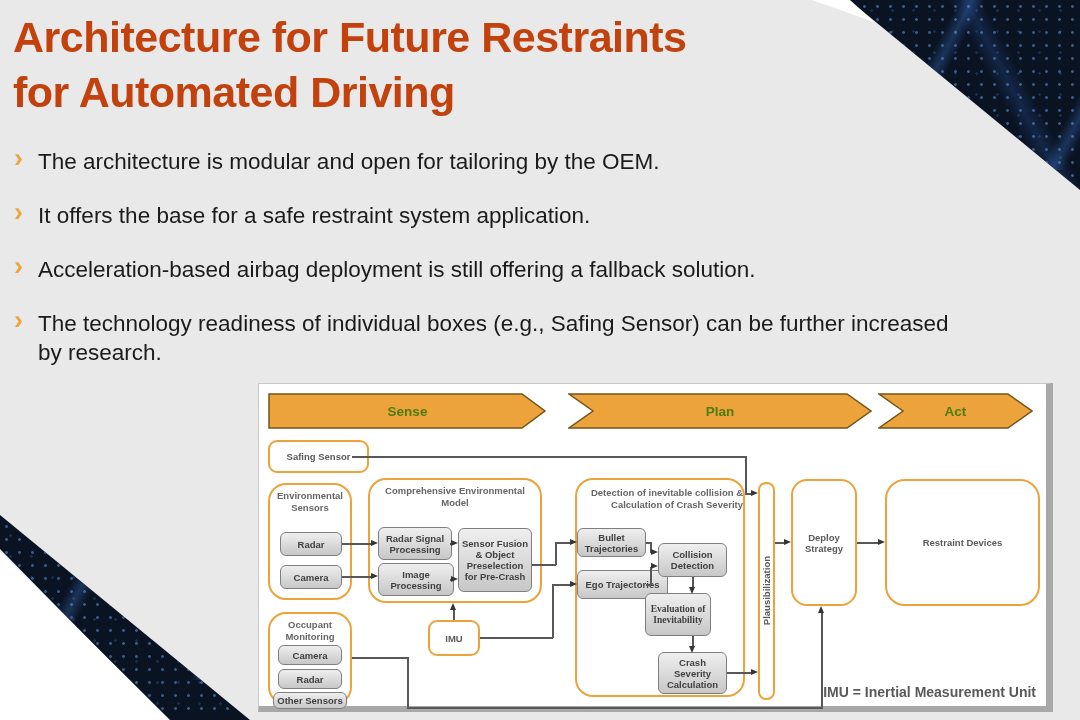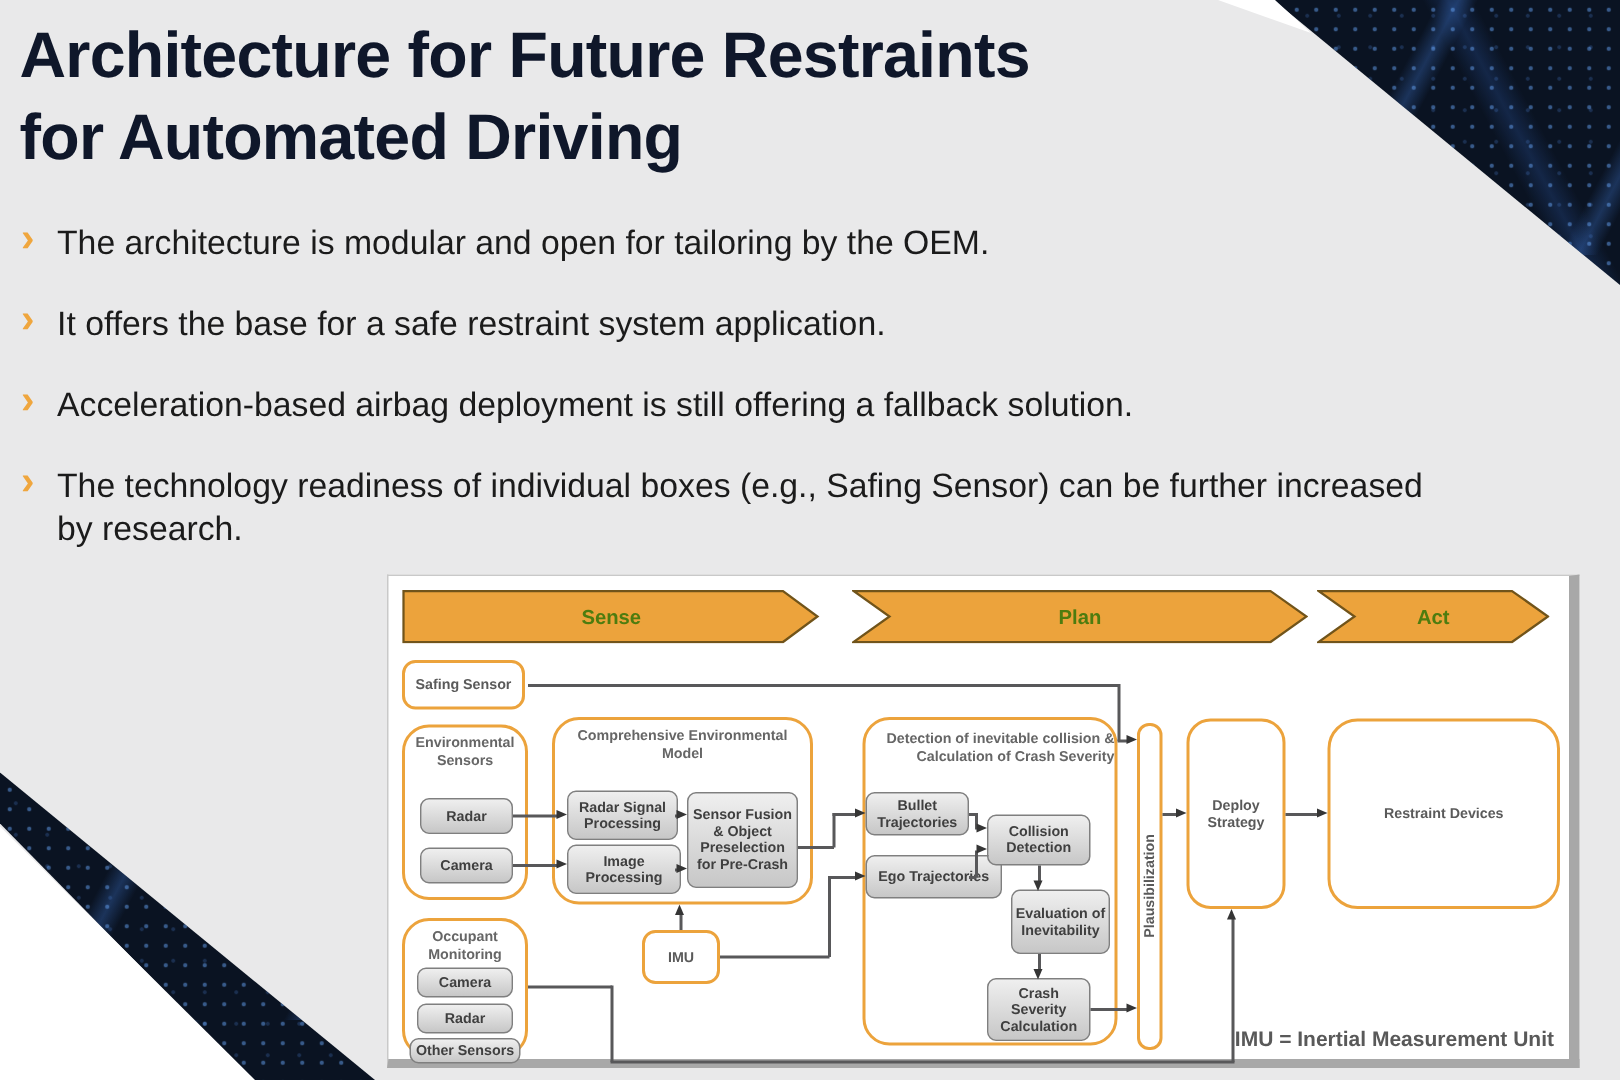--- a/index.html
+++ b/index.html
@@ -15,21 +15,21 @@
       linear-gradient(118deg, rgba(0,0,0,0) 42%, rgba(64,120,210,0.32) 47%, rgba(0,0,0,0) 52%),
       linear-gradient(62deg, rgba(0,0,0,0) 55%, rgba(50,100,190,0.24) 60%, rgba(0,0,0,0) 65%);
     background-size:13px 13px, 21px 21px, 170px 170px, 220px 220px;}
   .corner-tr{clip-path:polygon(849px 0px, 1080px 0px, 1080px 190px);}
   .corner-bl{clip-path:polygon(0px 515px, 250px 720px, 168px 720px, 0px 549px);}
   .sliver-tr{position:absolute;left:0;top:0;width:1080px;height:720px;background:#fff;
     clip-path:polygon(812px 0px, 850px 0px, 874px 22px);}
   .sliver-bl{position:absolute;left:0;top:0;width:1080px;height:720px;background:#fff;
     clip-path:polygon(0px 551px, 170px 720px, 0px 720px);}
   
-  .title{position:absolute;left:13px;top:10px;color:#0f172a;font-weight:bold;
+  .title{position:absolute;left:13px;top:10px;color:#c2410c;font-weight:bold;
          font-size:43px;line-height:55px;letter-spacing:-0.5px;}
   .bullets{position:absolute;left:12px;top:147px;width:958px;list-style:none;margin:0;padding:0;}
   .bullets li{position:relative;padding-left:26px;margin-bottom:25px;
               font-size:22.5px;line-height:29px;color:#1B1B1B;}
   .bullets .mk{position:absolute;left:2px;top:-3px;color:#EFA63E;font-weight:bold;font-size:27px;}
   
   .panel{position:absolute;left:258px;top:383px;width:795px;height:329px;background:#fff;
          border:1px solid #C9C9C9;border-right:7px solid #A8A8A8;border-bottom:6px solid #A8A8A8;
          font-weight:bold;color:#555;}
   .abs{position:absolute;}
@@ -97,21 +97,21 @@
       </svg>
       <div class="phase-label">Plan</div>
     </div>
     <div class="abs" style="left:619px;top:9px;width:155px;height:36px;">
       <svg width="155" height="36">
         <path d="M1 1 H130 L154 18 L130 35 H1 L25 18 Z" fill="#ECA33C" stroke="#71541A" stroke-width="1.5"></path>
       </svg>
       <div class="phase-label">Act</div>
     </div>
 
-    <div class="obox" style="left:9px;top:56px;width:82px;height:33px;">Safing Sensor</div>
+    <div class="obox" style="left:9px;top:56px;width:101px;height:33px;">Safing Sensor</div>
 
     <div class="ogroup" style="left:9px;top:99px;width:84px;height:117px;">
       <div class="glabel">Environmental Sensors</div>
     </div>
     <div class="gbox" style="left:21px;top:148px;width:62px;height:24px;">Radar</div>
     <div class="gbox" style="left:21px;top:181px;width:62px;height:24px;">Camera</div>
 
     <div class="ogroup" style="left:109px;top:94px;width:174px;height:125px;">
       <div class="glabel" style="padding:0 4px;">Comprehensive Environmental Model</div>
     </div>
@@ -130,21 +130,21 @@
 
     <div class="ogroup" style="left:316px;top:94px;width:170px;height:219px;">
       <div class="det-label">
         <div>Detection of inevitable collision &amp;</div>
         <div>Calculation of Crash Severity</div>
       </div>
     </div>
     <div class="gbox" style="left:318px;top:144px;width:69px;height:29px;">Bullet Trajectories</div>
     <div class="gbox" style="left:318px;top:186px;width:91px;height:29px;">Ego Trajectories</div>
     <div class="gbox" style="left:399px;top:159px;width:69px;height:34px;">Collision Detection</div>
-    <div class="gbox" style="left:415px;top:209px;width:66px;height:43px;">Evaluation of Inevitability</div>
+    <div class="gbox" style="left:386px;top:209px;width:66px;height:43px;font-family:Liberation Serif, serif;">Evaluation of Inevitability</div>
     <div class="gbox" style="left:399px;top:268px;width:69px;height:42px;">Crash Severity Calculation</div>
 
     <div class="plaus">
       <span>Plausibilization</span>
     </div>
 
     <div class="obox" style="left:532px;top:95px;width:66px;height:127px;border-radius:16px;">Deploy Strategy</div>
     <div class="obox" style="left:626px;top:95px;width:155px;height:127px;border-radius:20px;">Restraint Devices</div>
 
     <div class="hl" style="left:83px;top:159px;width:30px;"></div>

